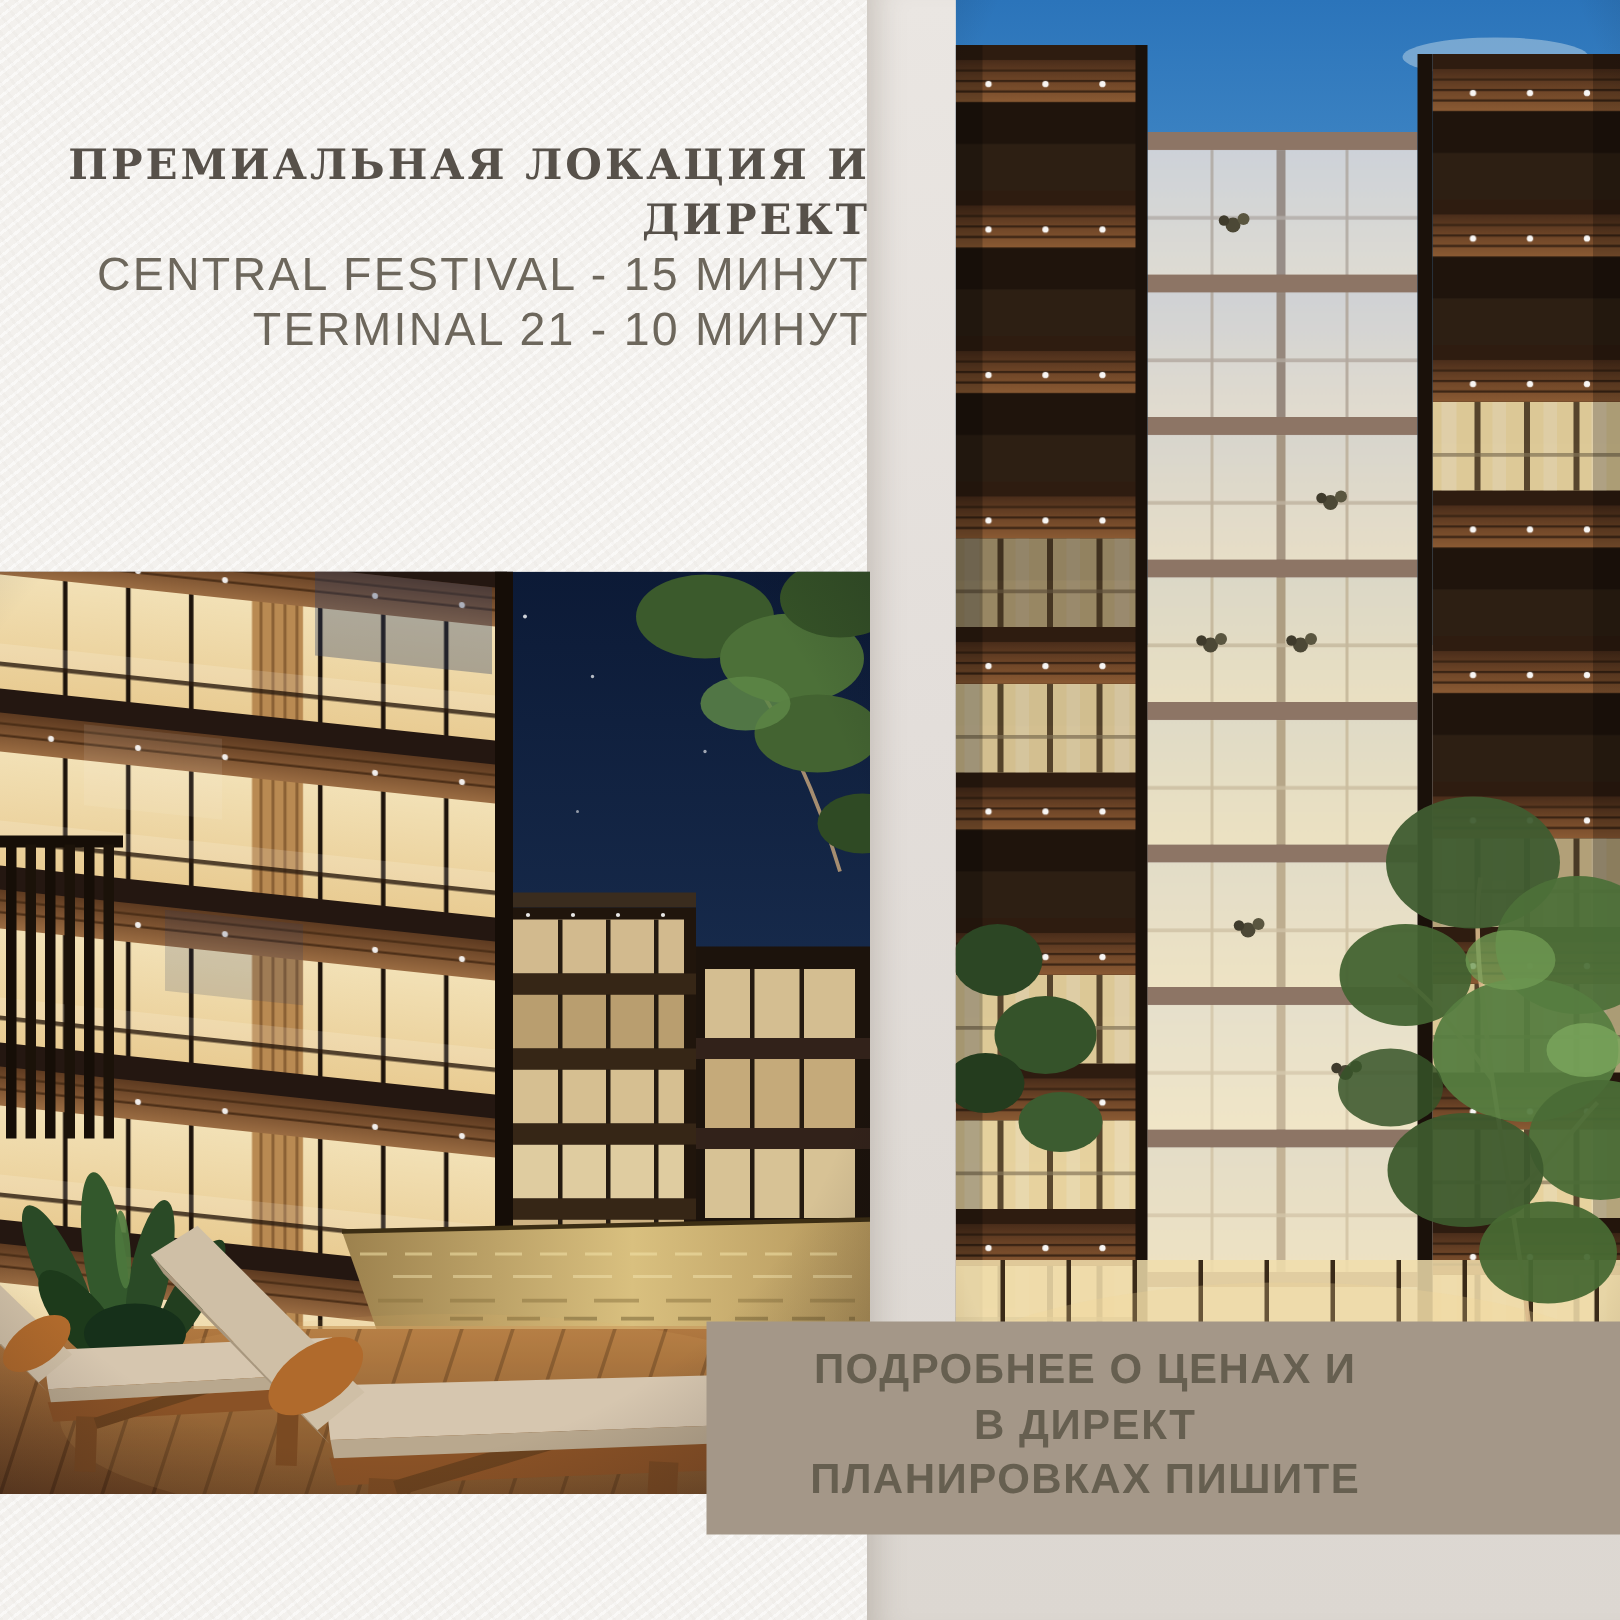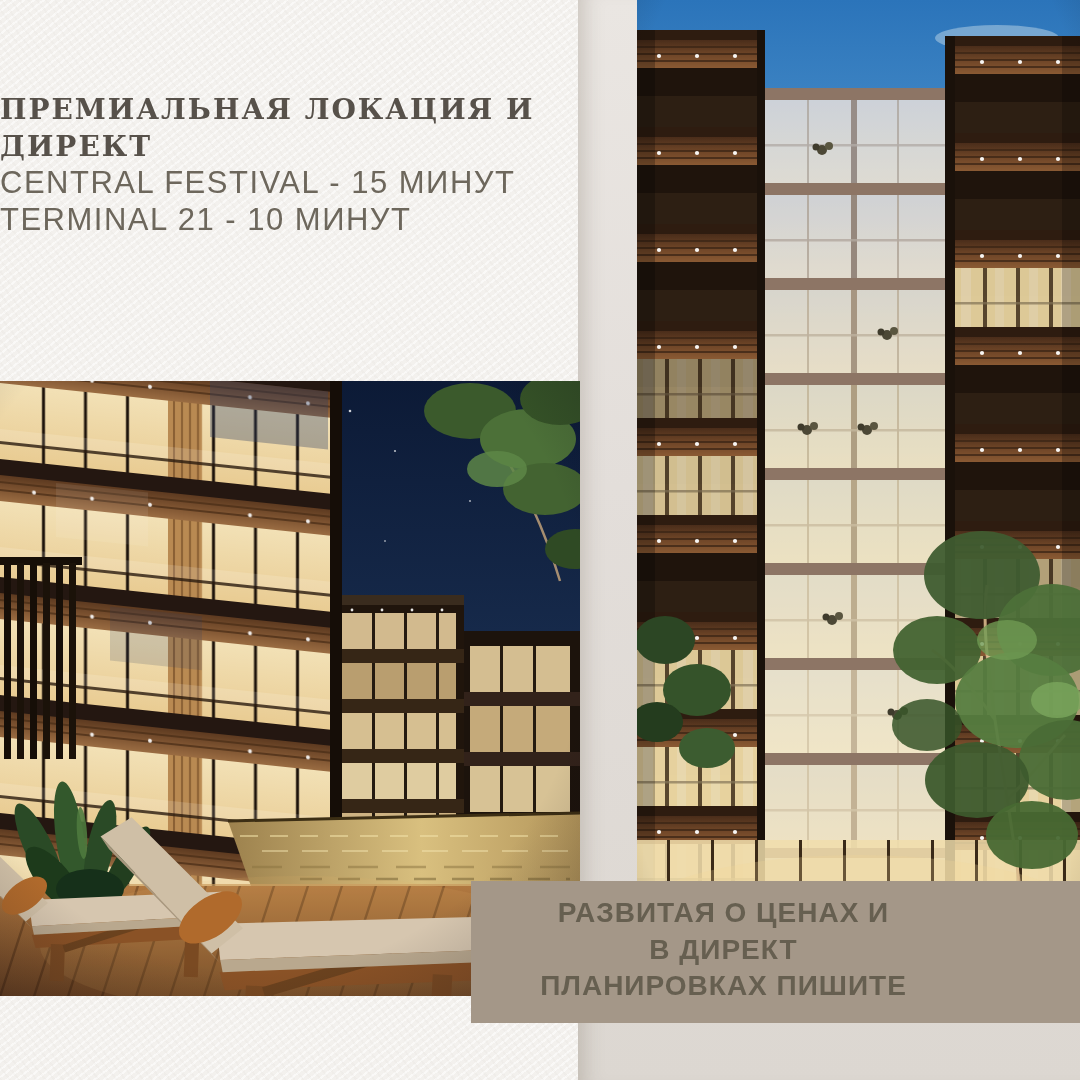--- a/index.html
+++ b/index.html
@@ -9,21 +9,21 @@
     background-image:
       repeating-linear-gradient(52deg, rgba(185,178,168,.055) 0 2px, rgba(255,255,255,0) 2px 7px),
       repeating-linear-gradient(-38deg, rgba(255,255,255,.5) 0 2px, rgba(224,219,212,.05) 2px 6px);
     font-family:"Liberation Sans", sans-serif;
   }
   .col-right{
     position:absolute;left:578px;top:0;width:502px;height:1080px;
     background:linear-gradient(180deg,#eae6e2 0%,#e3deda 45%,#dcd7d1 100%);
     box-shadow:inset 22px 0 20px -16px rgba(120,108,95,.28);
   }
-  .headline{position:absolute;left:0;top:92px;width:580px;text-align:left;}
+  .headline{position:absolute;left:0;top:92px;width:580px;text-align:right;}
   .hl-b{font-family:"DejaVu Serif",serif;font-weight:700;font-size:28px;line-height:36.5px;
         letter-spacing:2px;color:#57514a;}
   .hl-l{font-family:Liberation Sans, sans-serif;font-weight:400;font-size:31px;line-height:36.5px;
         letter-spacing:1.5px;color:#6d675c;}
   .photo{position:absolute;overflow:hidden;}
   .photo svg{display:block;width:100%;height:100%;}
   .photo-left{left:0;top:381px;width:580px;height:615px;}
   .photo-right{left:637px;top:0;width:443px;height:1010px;}
   .cta{
     position:absolute;left:471px;top:881px;width:609px;height:142px;
@@ -414,18 +414,18 @@
         <use href="#palm" transform="translate(225,978)"></use>
         <use href="#palm" transform="translate(362,988) scale(1.12)"></use>
         <use href="#palm" transform="translate(8,1002) scale(.8)"></use>
       </g>
 
       <rect width="443" height="1010" fill="url(#rvg)"></rect>
     </svg>
   </div>
 
   <div class="cta">
-    <div>РАЗВИТАЯ О ЦЕНАХ И</div>
+    <div>ПОДРОБНЕЕ О ЦЕНАХ И</div>
     <div>В ДИРЕКТ</div>
     <div>ПЛАНИРОВКАХ ПИШИТЕ</div>
   </div>
 
 </div>
 
 </body></html>

